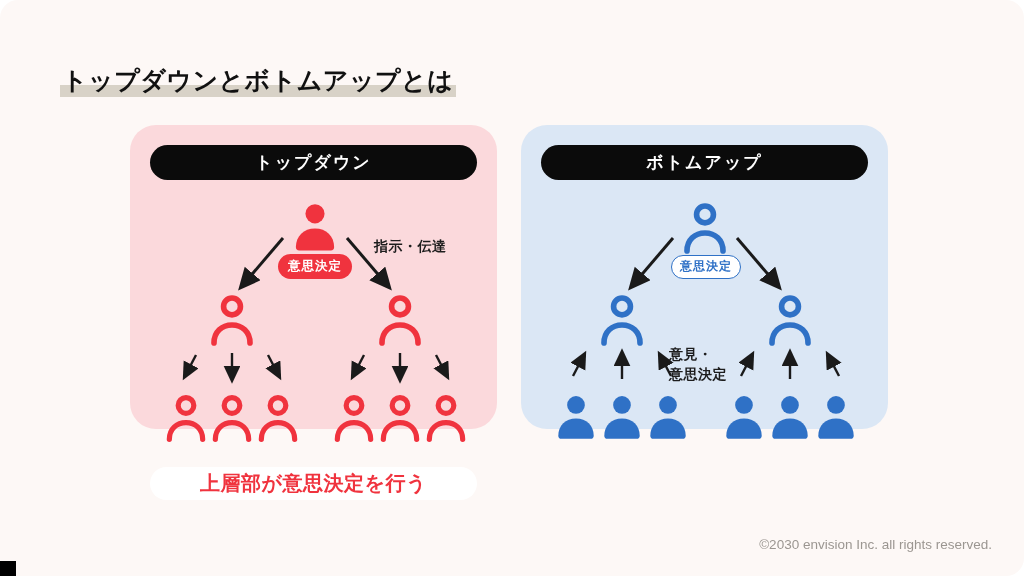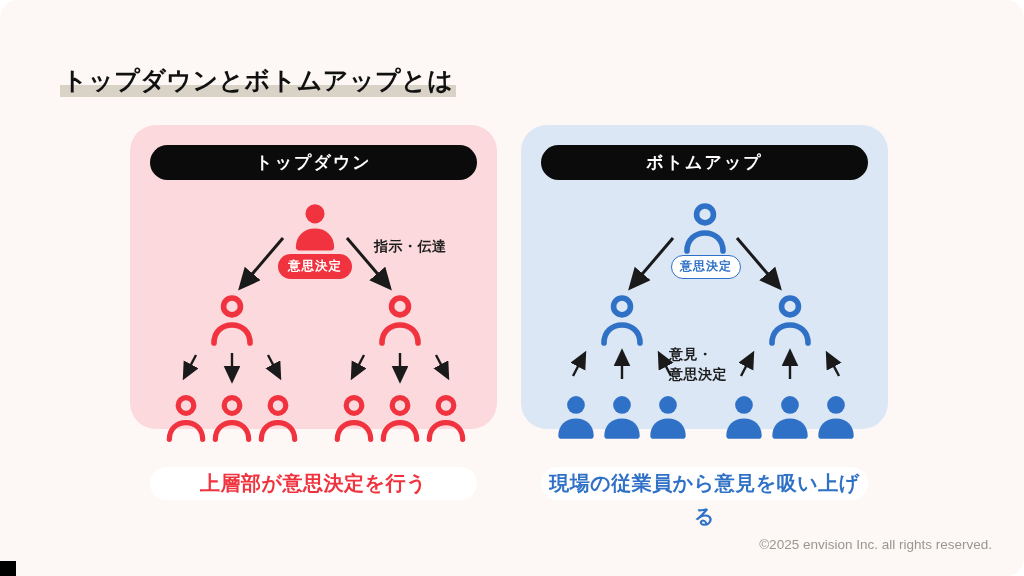--- a/index.html
+++ b/index.html
@@ -165,19 +165,18 @@
     <svg class="person blue" style="left:198px;top:269px" width="50" height="50">
         <use href="#p-fill"></use>
       </svg>
     <svg class="person blue" style="left:244px;top:269px" width="50" height="50">
         <use href="#p-fill"></use>
       </svg>
     <svg class="person blue" style="left:290px;top:269px" width="50" height="50">
         <use href="#p-fill"></use>
       </svg>
 
-    <div class="caption blue-text">現場の従業員から意見を吸い上げる</div>
   </section>
 
-  <div class="footer">©2025 envision Inc. all rights reserved.</div>
+  <div class="footer">©2030 envision Inc. all rights reserved.</div>
 </div>
 
 <div class="corner-artifact"></div>
 
 </body></html>

